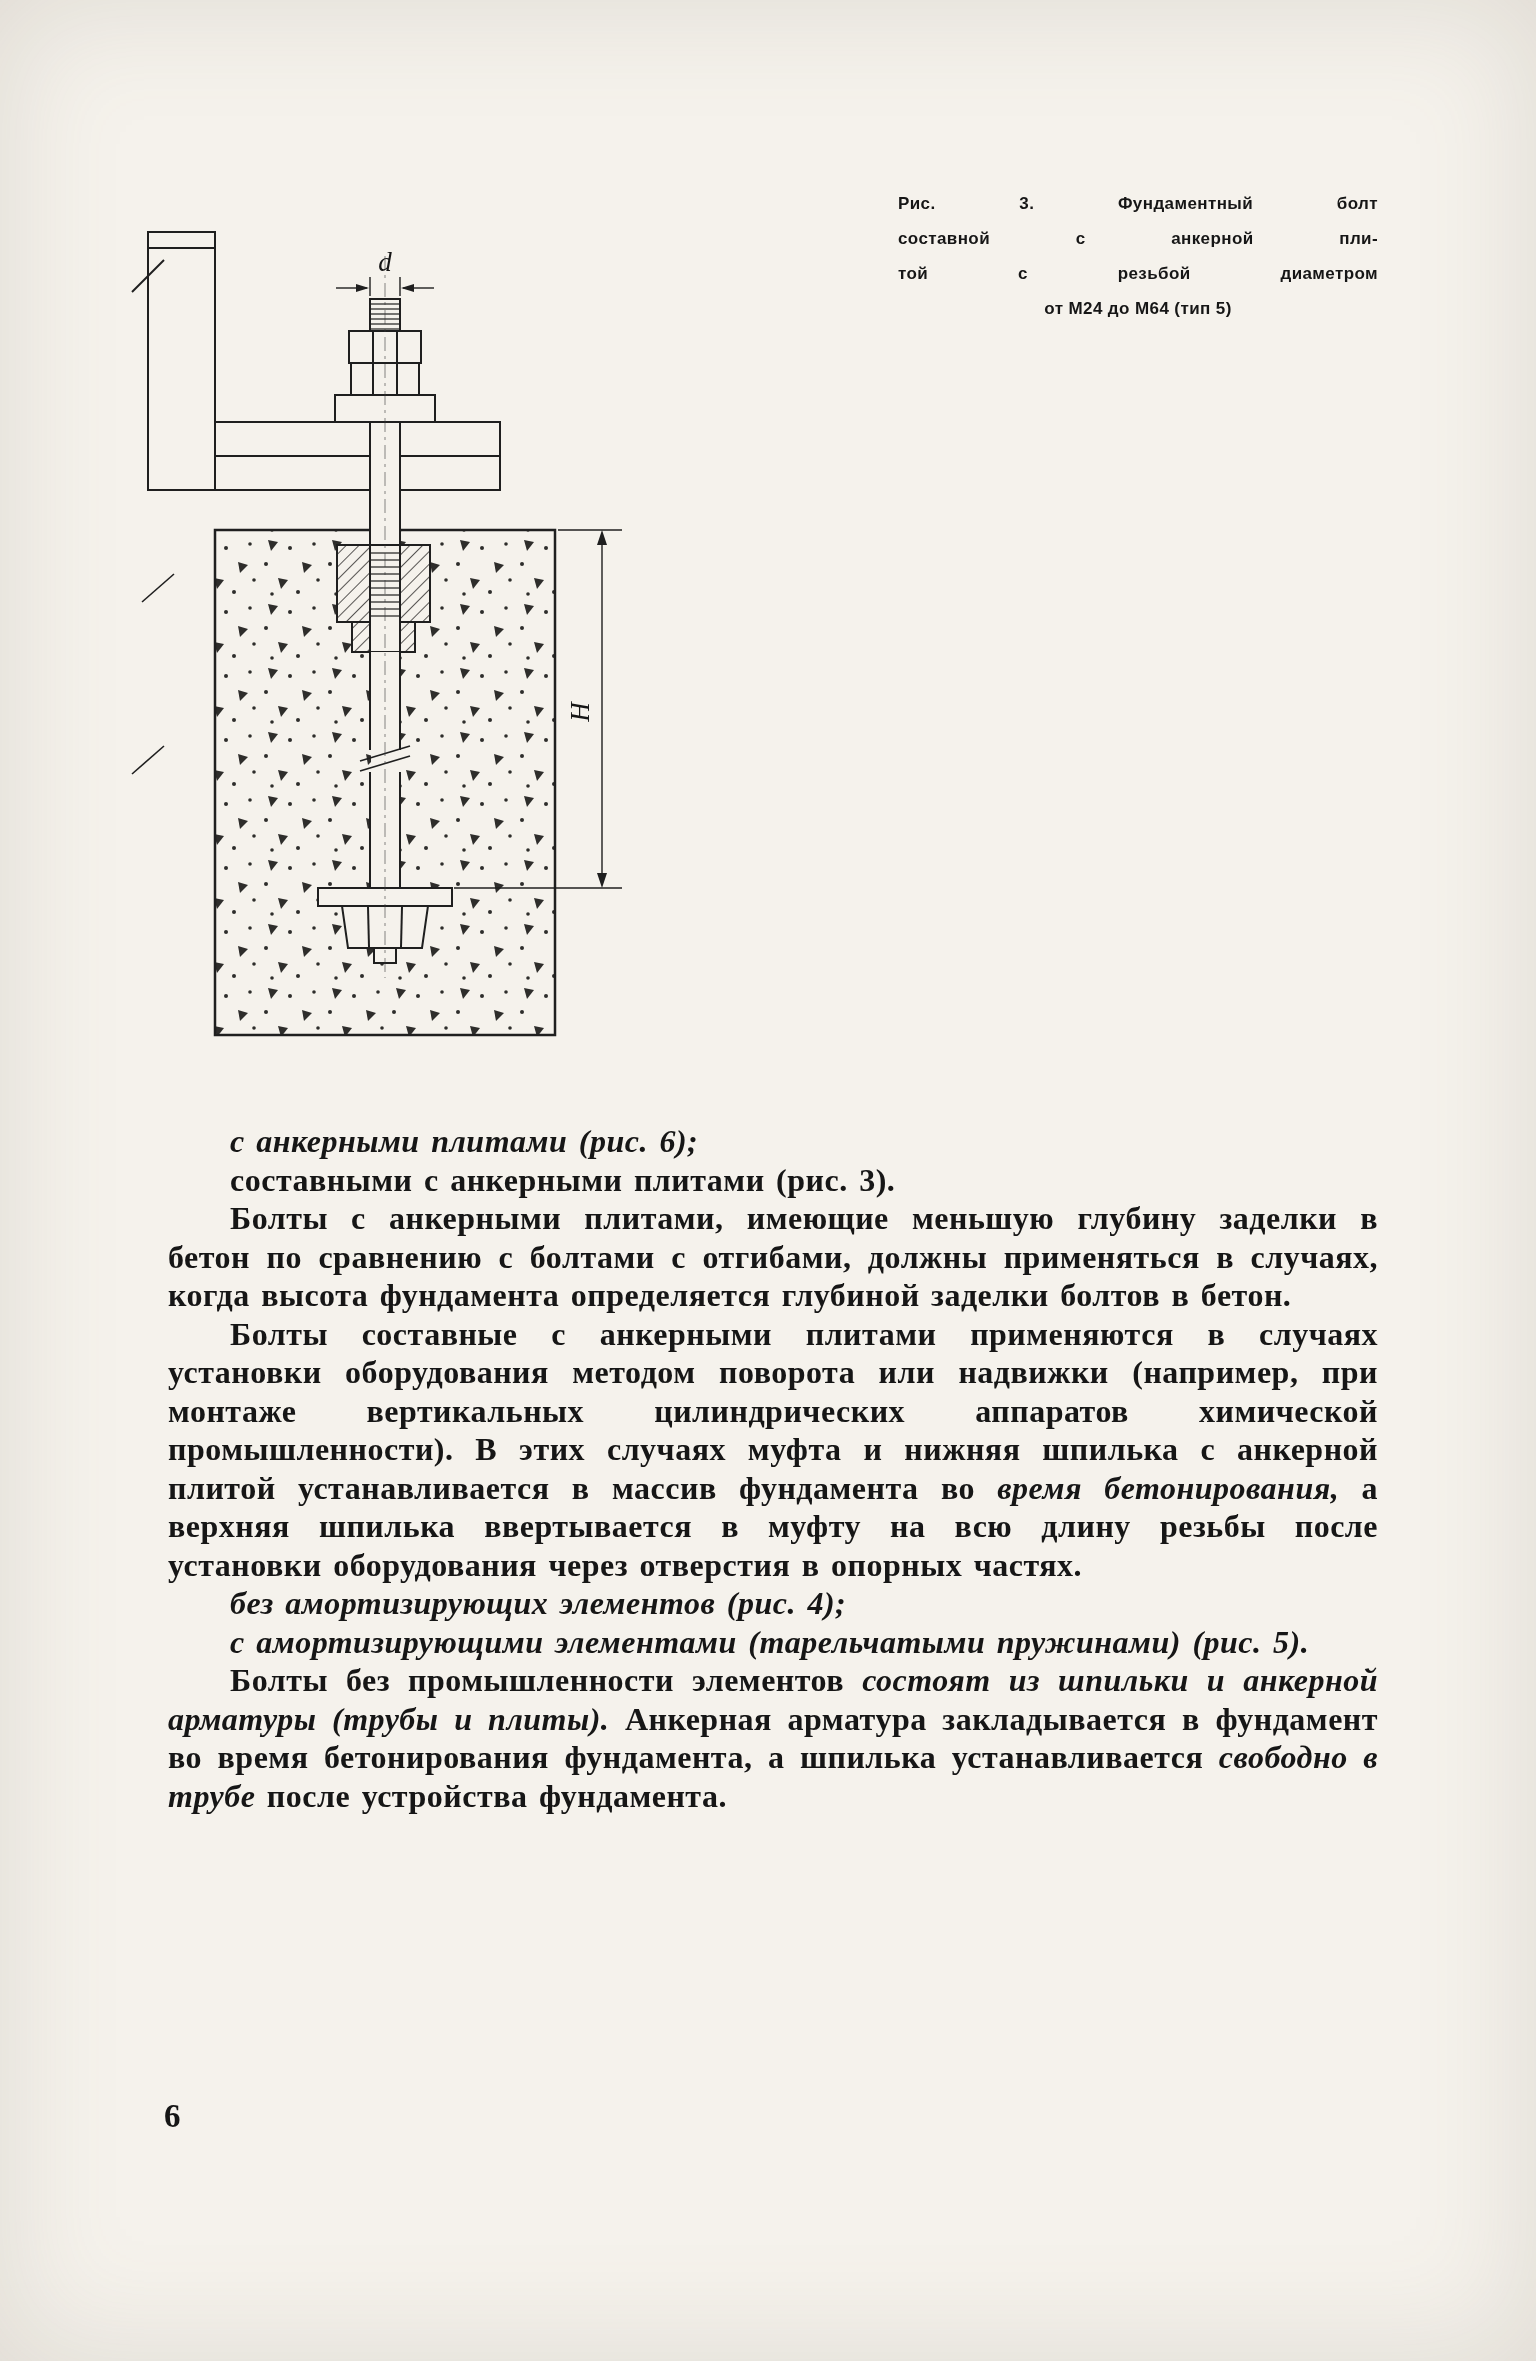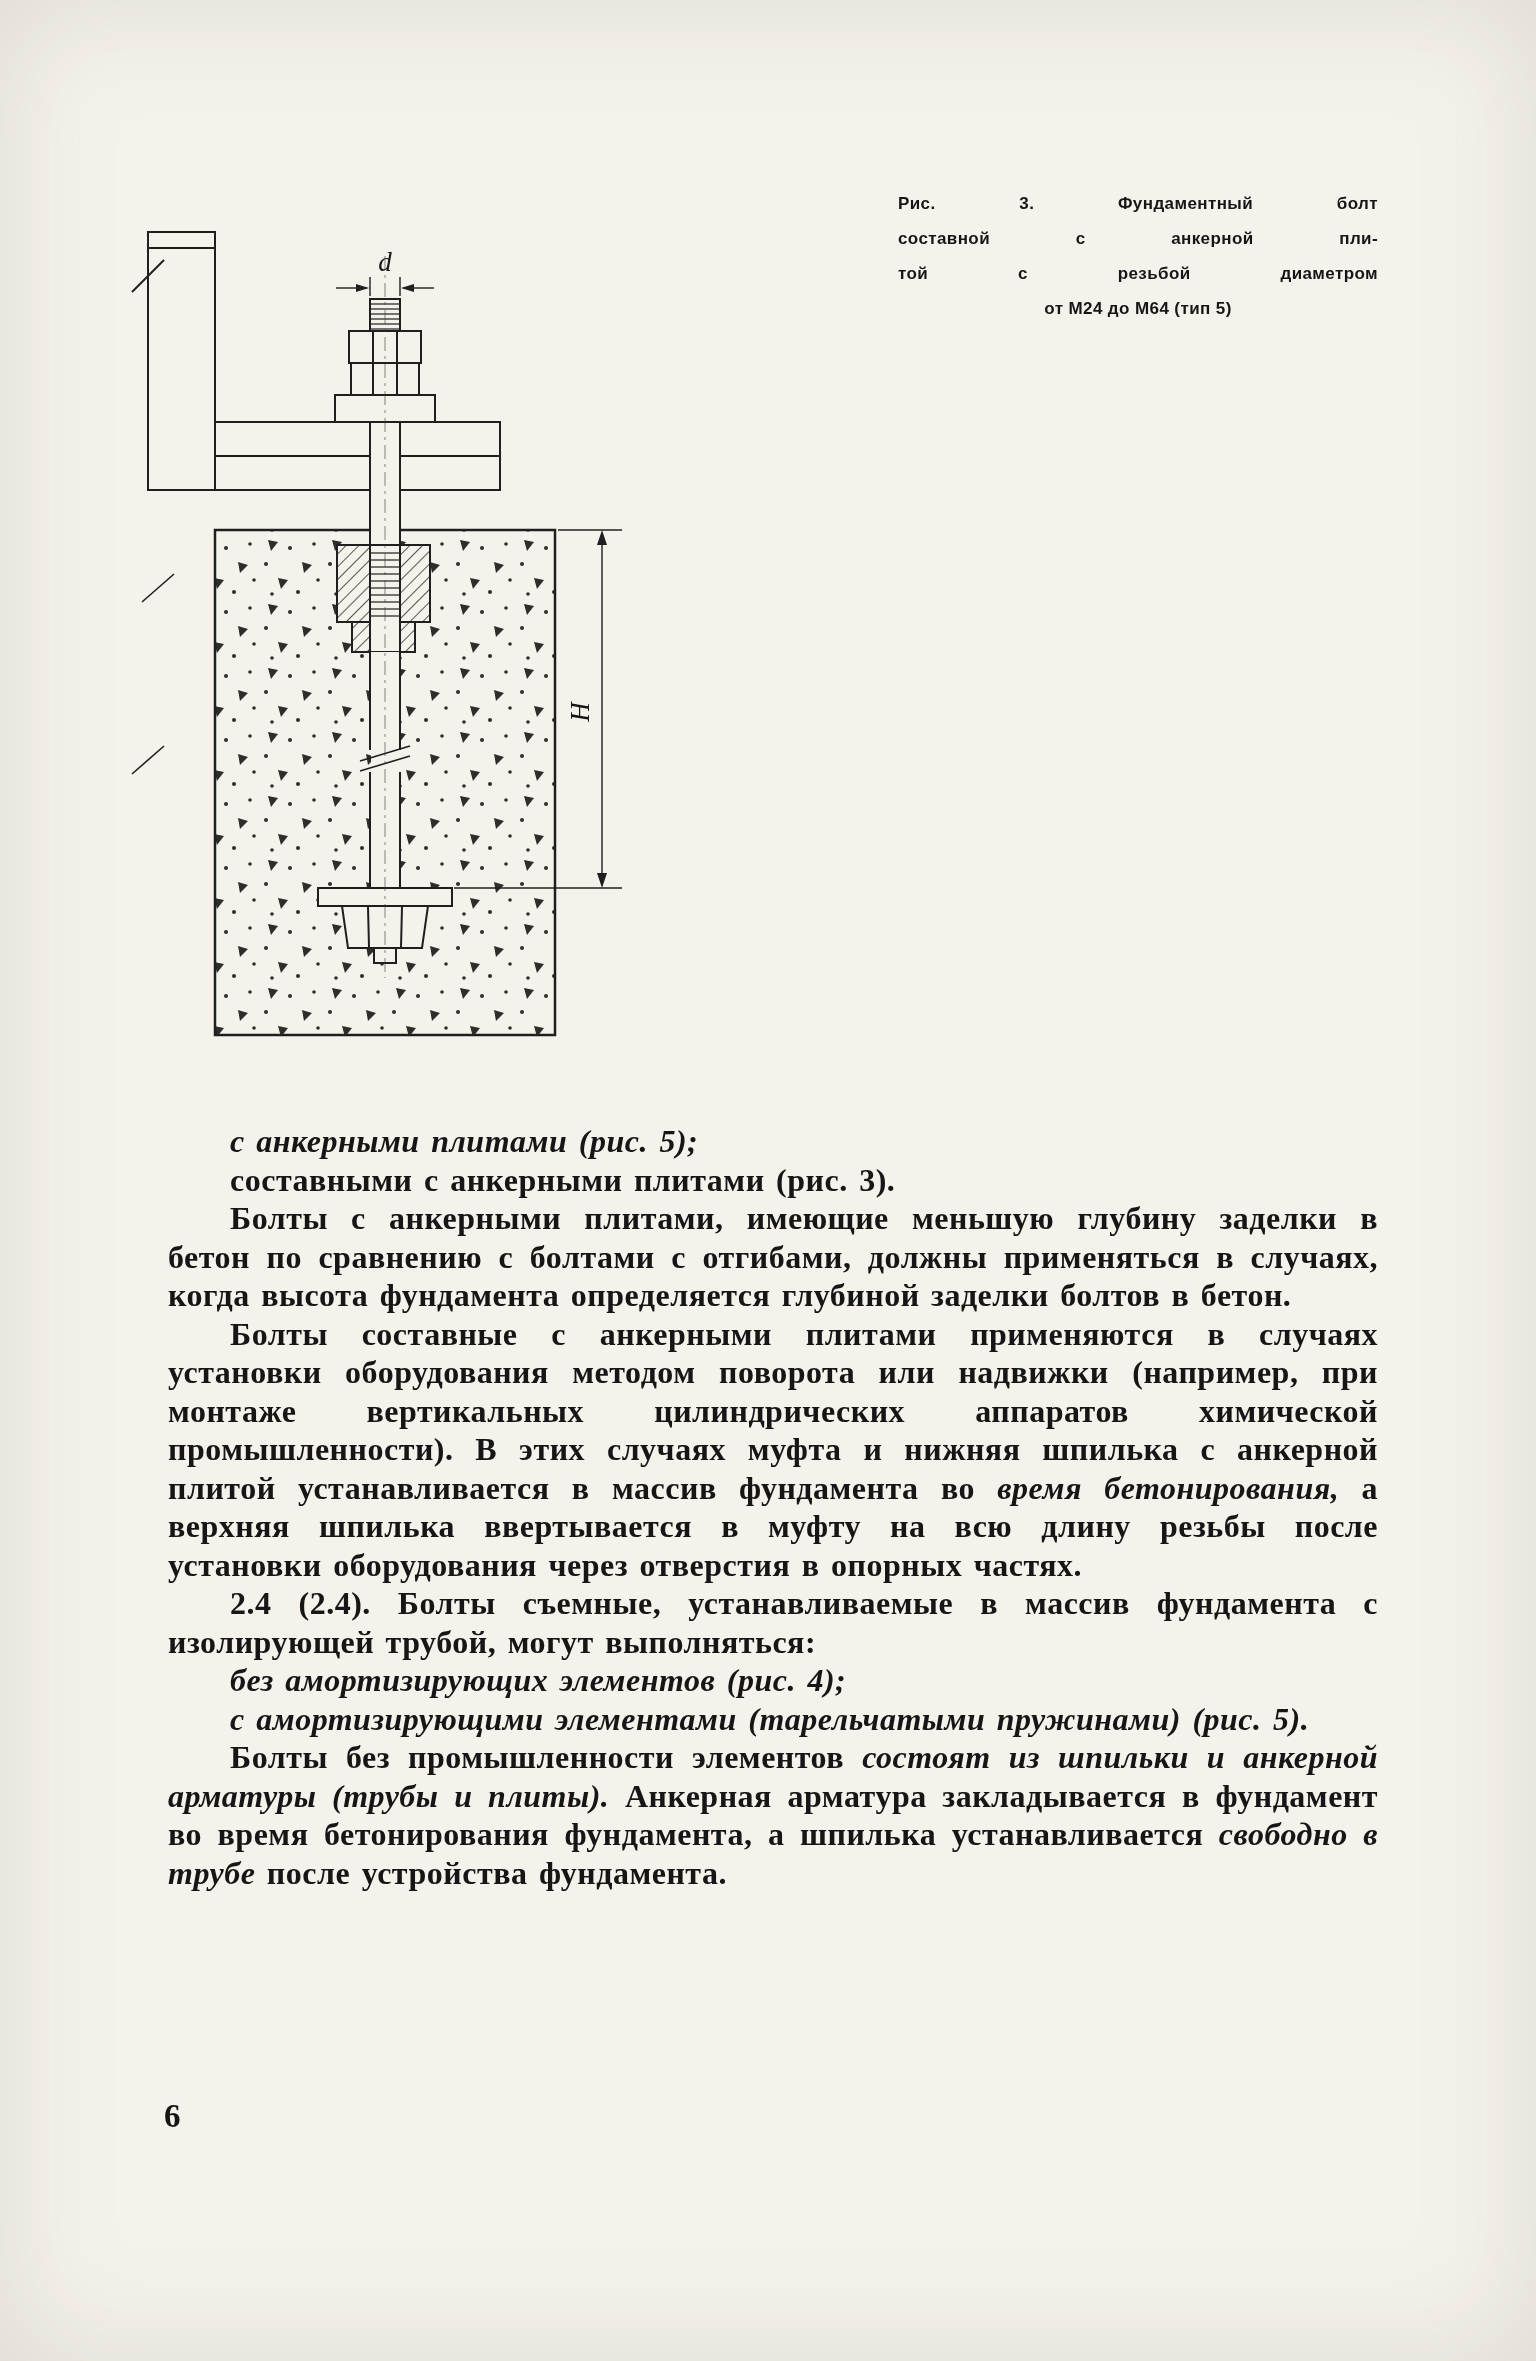--- a/index.html
+++ b/index.html
@@ -186,25 +186,24 @@
   </div>
 
   <div class="caption">
     <div class="caption-line">Рис. 3. Фундаментный болт</div>
     <div class="caption-line">составной с анкерной пли-</div>
     <div class="caption-line">той с резьбой диаметром</div>
     <div class="caption-line">от М24 до М64 (тип 5)</div>
   </div>
 
   <div class="body-text">
-    <p class="para"><span style="font-style: italic;">с анкерными плитами (рис. 5);</span></p>
+    <p class="para"><span style="font-style: italic;">с анкерными плитами (рис. 6);</span></p>
     <p class="para"><span>составными с анкерными плитами (рис. 3).</span></p>
     <p class="para"><span>Болты с анкерными плитами, имеющие меньшую глубину заделки в бетон по сравнению с болтами с отгибами, должны применяться в случаях, когда высота фундамента определяется глубиной заделки болтов в бетон.</span></p>
     <p class="para"><span>Болты составные с анкерными плитами применяются в случаях установки оборудования методом поворота или надвижки (например, при монтаже вертикальных цилиндрических аппаратов химической промышленности). В этих случаях муфта и нижняя шпилька с анкерной плитой устанавливается в массив фундамента во </span><span style="font-style: italic;">время бетонирования,</span><span> а верхняя шпилька ввертывается в муфту на всю длину резьбы после установки оборудования через отверстия в опорных частях.</span></p>
-    <p class="para"><span>2.4 (2.4). Болты съемные, устанавливаемые в массив фундамента с изолирующей трубой, могут выполняться:</span></p>
     <p class="para"><span style="font-style: italic;">без амортизирующих элементов (рис. 4);</span></p>
     <p class="para"><span style="font-style: italic; margin-top: 32px;">с амортизирующими элементами (тарельчатыми пружинами) (рис. 5).</span></p>
     <p class="para"><span>Болты без промышленности элементов </span><span style="font-style: italic;">состоят из шпильки и анкерной арматуры (трубы и плиты).</span><span> Анкерная арматура закладывается в фундамент во время бетонирования фундамента, а шпилька устанавливается </span><span style="font-style: italic;">свободно в трубе</span><span> после устройства фундамента.</span></p>
   </div>
 
   <div class="page-number">6</div>
 
 </div>
 
 </body></html>

